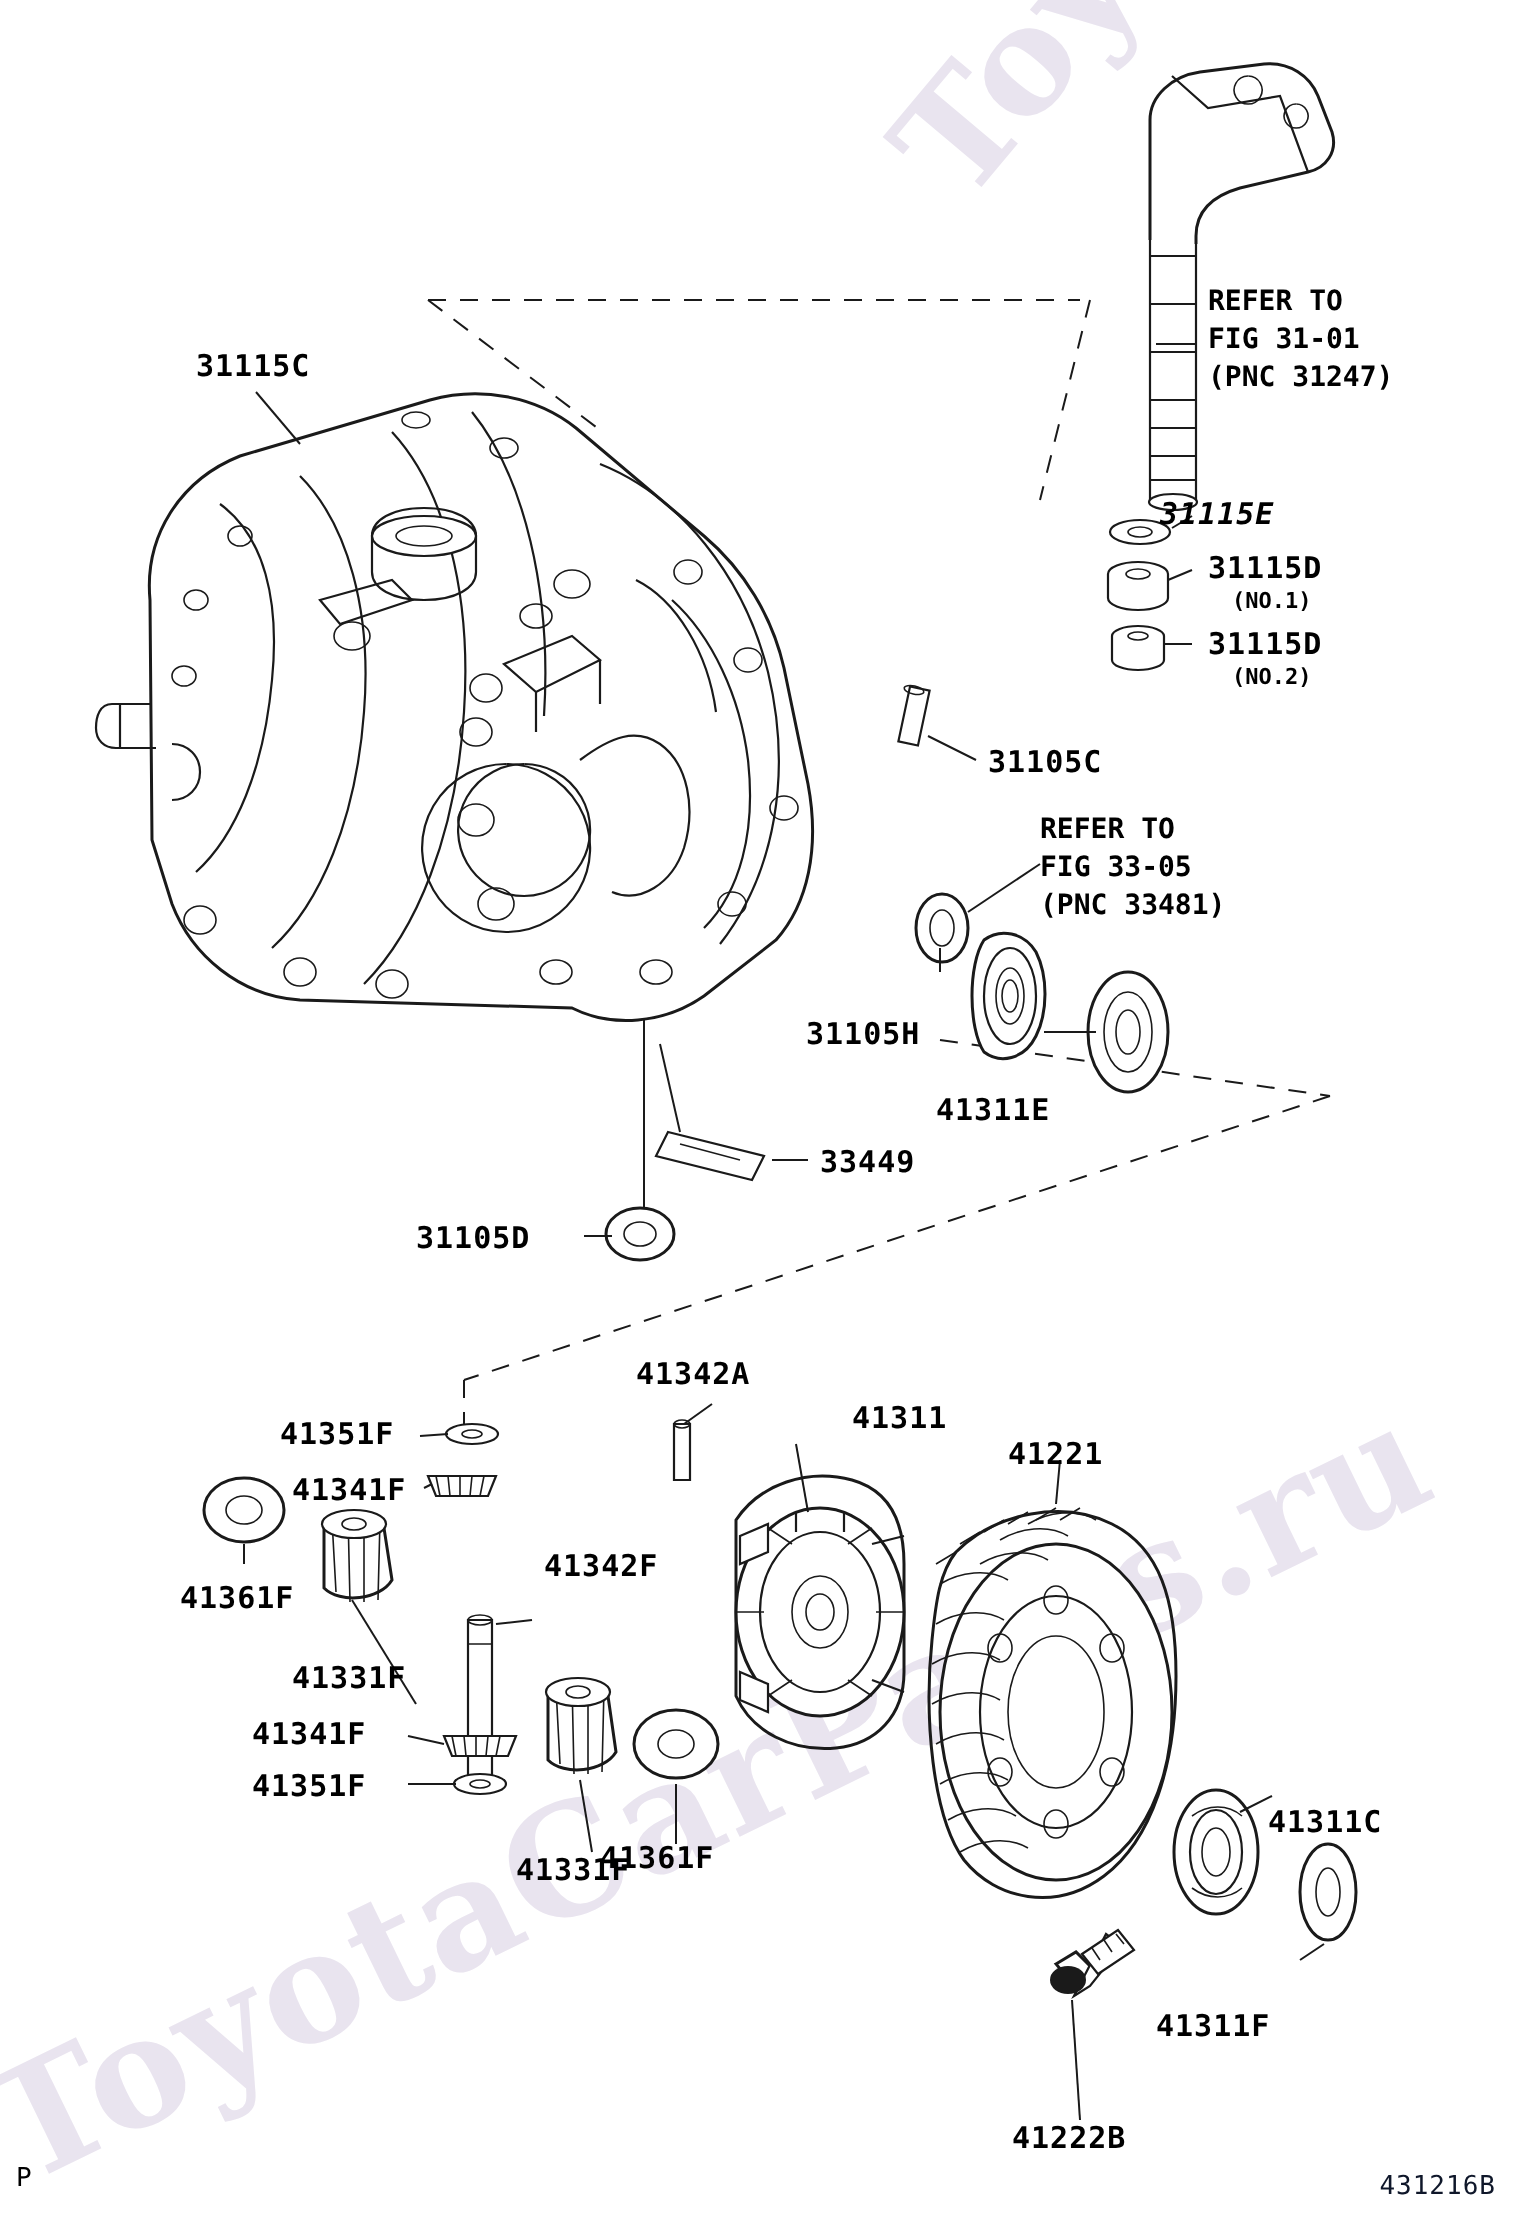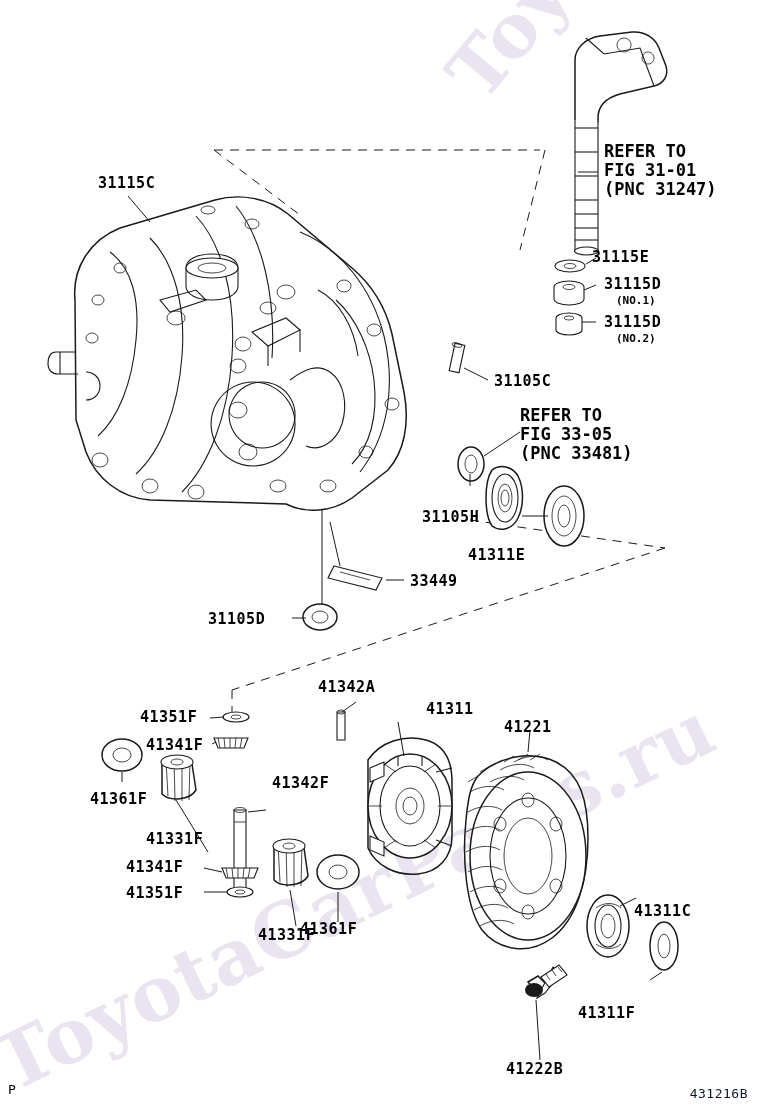--- a/index.html
+++ b/index.html
@@ -74,21 +74,21 @@
     position: absolute;
     font-family: "DejaVu Sans Mono", monospace;
     font-size: 11px;
     font-weight: bold;
     color: #000000;
     white-space: nowrap;
   }
   .note {
     position: absolute;
     font-family: "DejaVu Sans Mono", monospace;
-    font-size: 17px;
+    font-size: 14px;
     font-weight: bold;
     color: #000000;
     line-height: 19px;
     white-space: nowrap;
   }
   .footer-left {
     position: absolute;
     left: 8px;
     top: 1082px;
     font-size: 13px;
@@ -393,35 +393,35 @@
   </svg>
 
   <div class="lbl" style="left:98px; top:174px;">31115C</div>
 
   <div class="note" style="left:604px; top:142px;">
     <div>REFER TO</div>
     <div>FIG 31-01</div>
     <div>(PNC 31247)</div>
   </div>
 
-  <div class="lbl" style="left:592px; top:248px;">31115E</div>
+  <div class="lbl" style="left:580px; top:248px;font-style:italic;">31115E</div>
   <div class="lbl" style="left:604px; top:275px;">31115D</div>
   <div class="sub" style="left:616px; top:294px;">(NO.1)</div>
   <div class="lbl" style="left:604px; top:313px;">31115D</div>
   <div class="sub" style="left:616px; top:332px;">(NO.2)</div>
 
   <div class="lbl" style="left:494px; top:372px;">31105C</div>
 
   <div class="note" style="left:520px; top:406px;">
     <div>REFER TO</div>
     <div>FIG 33-05</div>
     <div>(PNC 33481)</div>
   </div>
 
-  <div class="lbl" style="left:422px; top:508px;">31105H</div>
+  <div class="lbl" style="left:403px; top:508px;">31105H</div>
   <div class="lbl" style="left:468px; top:546px;">41311E</div>
   <div class="lbl" style="left:410px; top:572px;">33449</div>
   <div class="lbl" style="left:208px; top:610px;">31105D</div>
 
   <div class="lbl" style="left:318px; top:678px;">41342A</div>
   <div class="lbl" style="left:378px; top:700px;margin-left:48px;">41311</div>
   <div class="lbl" style="left:504px; top:718px;">41221</div>
 
   <div class="lbl" style="left:140px; top:708px;">41351F</div>
   <div class="lbl" style="left:146px; top:736px;">41341F</div>

